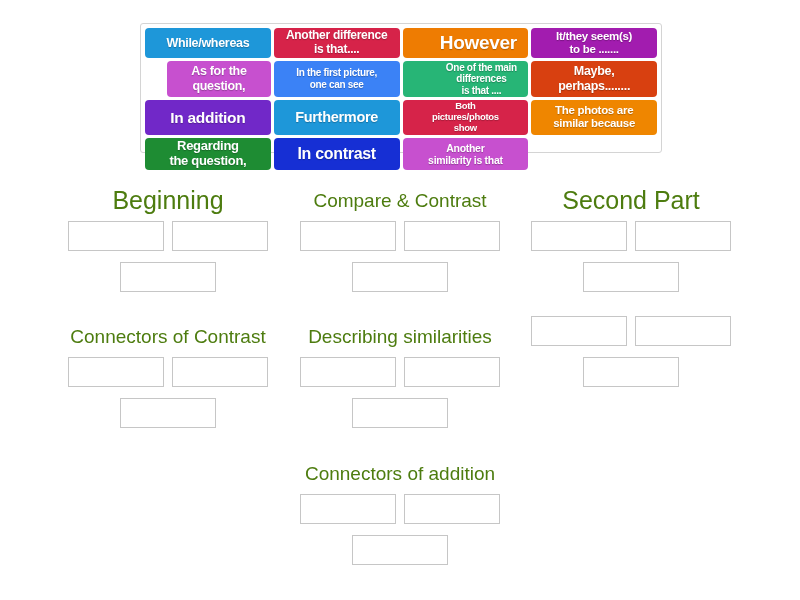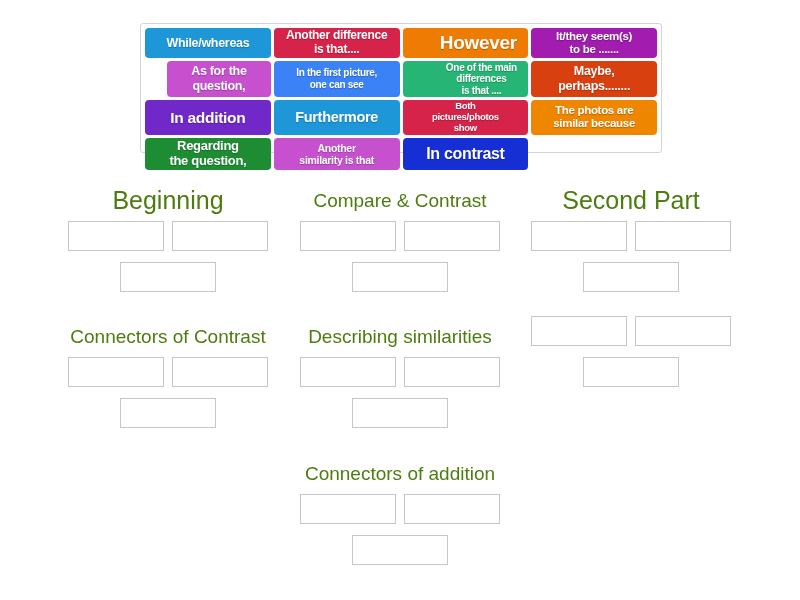--- a/index.html
+++ b/index.html
@@ -72,23 +72,23 @@
 perhaps........</div>
   <div class="tile f8" style="background-color: rgb(113, 40, 200);">In addition</div>
   <div class="tile f9" style="background-color: rgb(30, 151, 217);">Furthermore</div>
   <div class="tile f10" style="background-color: rgb(214, 35, 73);">Both
 pictures/photos
 show</div>
   <div class="tile f11" style="background-color: rgb(239, 134, 0);">The photos are
 similar because</div>
   <div class="tile f12" style="background-color: rgb(30, 140, 51);">Regarding
 the question,</div>
+  <div class="tile f14" style="background-color: rgb(22, 47, 212);">In contrast</div>
   <div class="tile f13" style="background-color: rgb(199, 80, 207);">Another
 similarity is that</div>
-  <div class="tile f14" style="background-color: rgb(22, 47, 212);">In contrast</div>
 </div>
 
 <div class="category pos-r1c1">
   <div class="cat-title title-lg">Beginning</div>
   <div class="slot-row">
     <div class="slot"></div>
     <div class="slot"></div>
   </div>
   <div class="slot slot-center"></div>
 </div>

